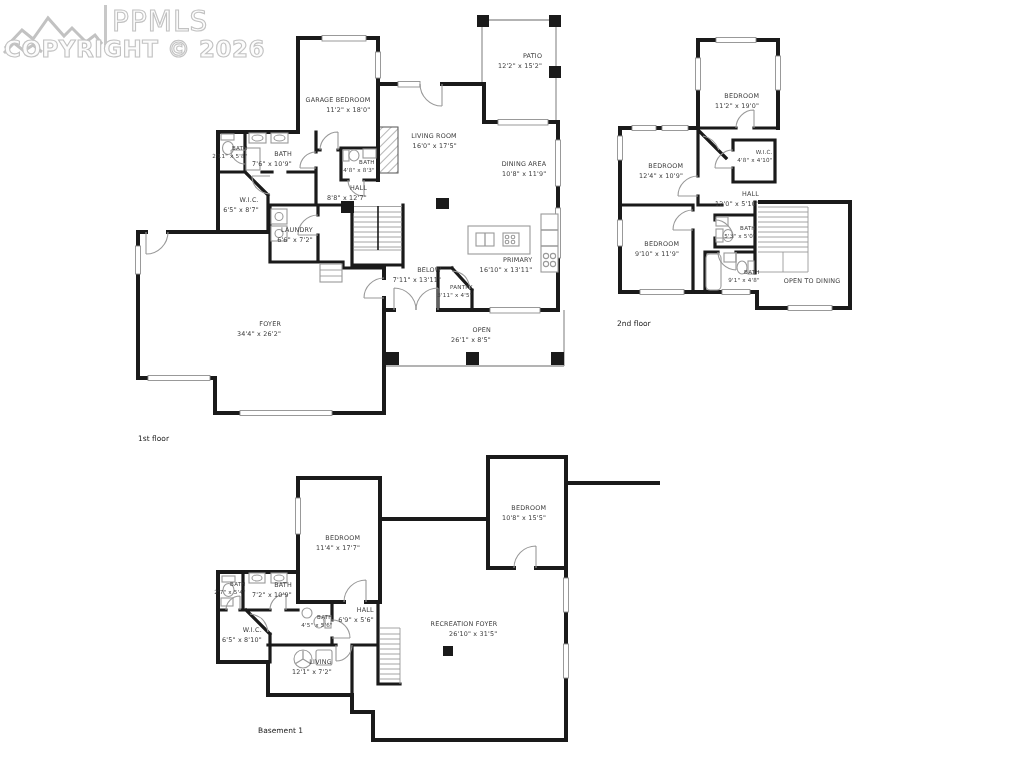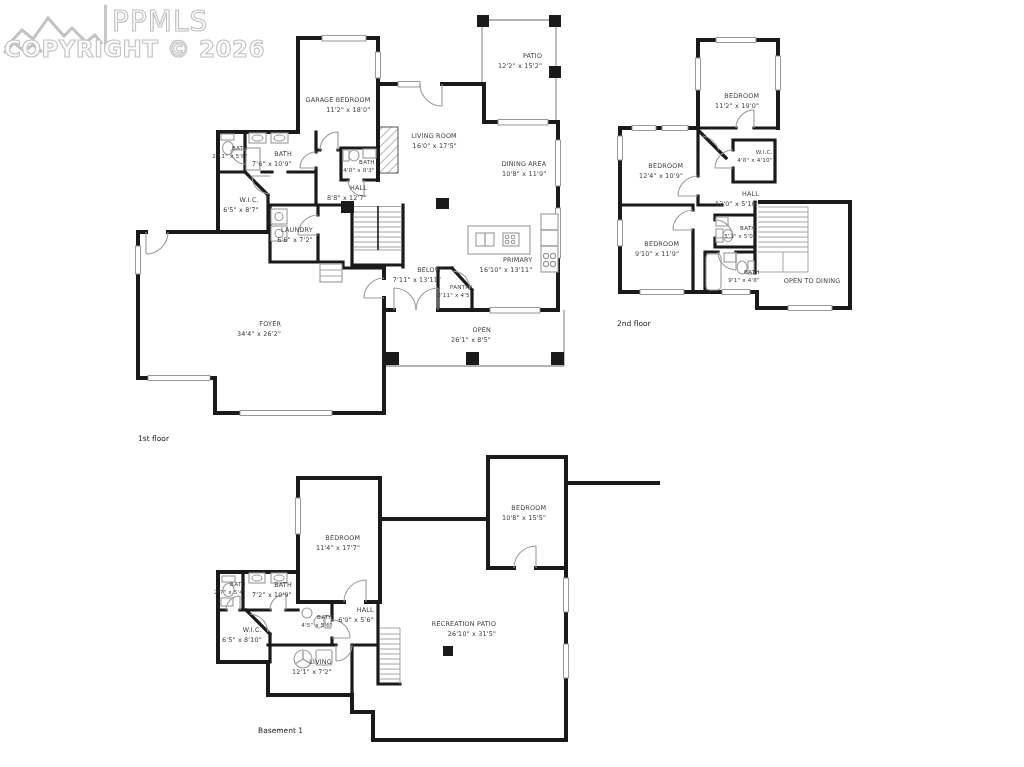--- a/index.html
+++ b/index.html
@@ -368,21 +368,21 @@
   </div>
   <div class="room-label" style="left:356px;top:606px">
     <span>HALL</span>
     <span>6'9" x 5'6"</span>
   </div>
   <div class="room-label" style="left:312px;top:658px">
     <span>LIVING</span>
     <span>12'1" x 7'2"</span>
   </div>
   <div class="room-label" style="left:464px;top:620px">
-    <span>RECREATION PATIO</span>
+    <span>RECREATION FOYER</span>
     <span>26'10" x 31'5"</span>
   </div>
   <div class="floor-label" style="left:258px;top:714px">Basement 1</div>
 
   <div class="watermark">
     <svg class="wm-logo" width="102" height="48" viewBox="0 0 102 48">
       <path d="M3,42 L20,24 L31,33 L46,12 L62,30 L70,22 L84,36 L93,29 L100,38" fill="none" stroke="#c2c2c2" stroke-width="3" stroke-linejoin="miter"></path>
       <path d="M2,47 L12,37 L22,45 L31,39 L40,46" fill="none" stroke="#c2c2c2" stroke-width="3"></path>
     </svg>
     <div class="wm-divider"></div>

